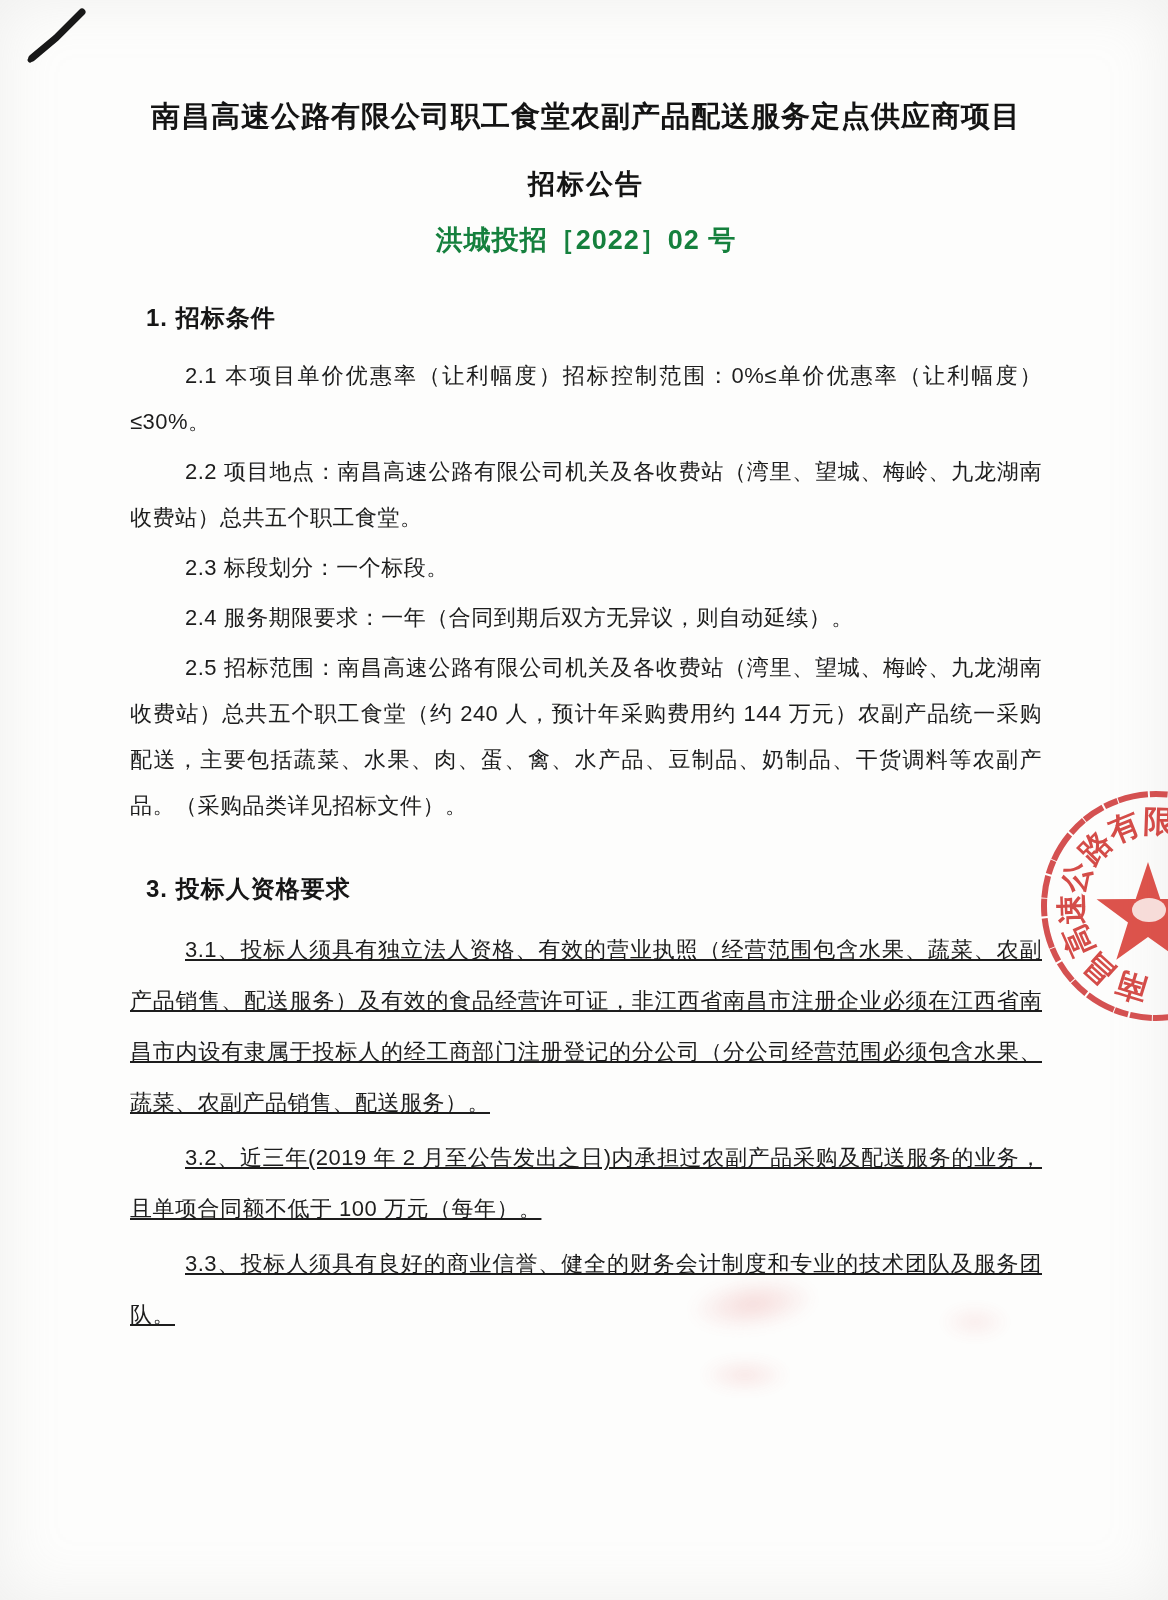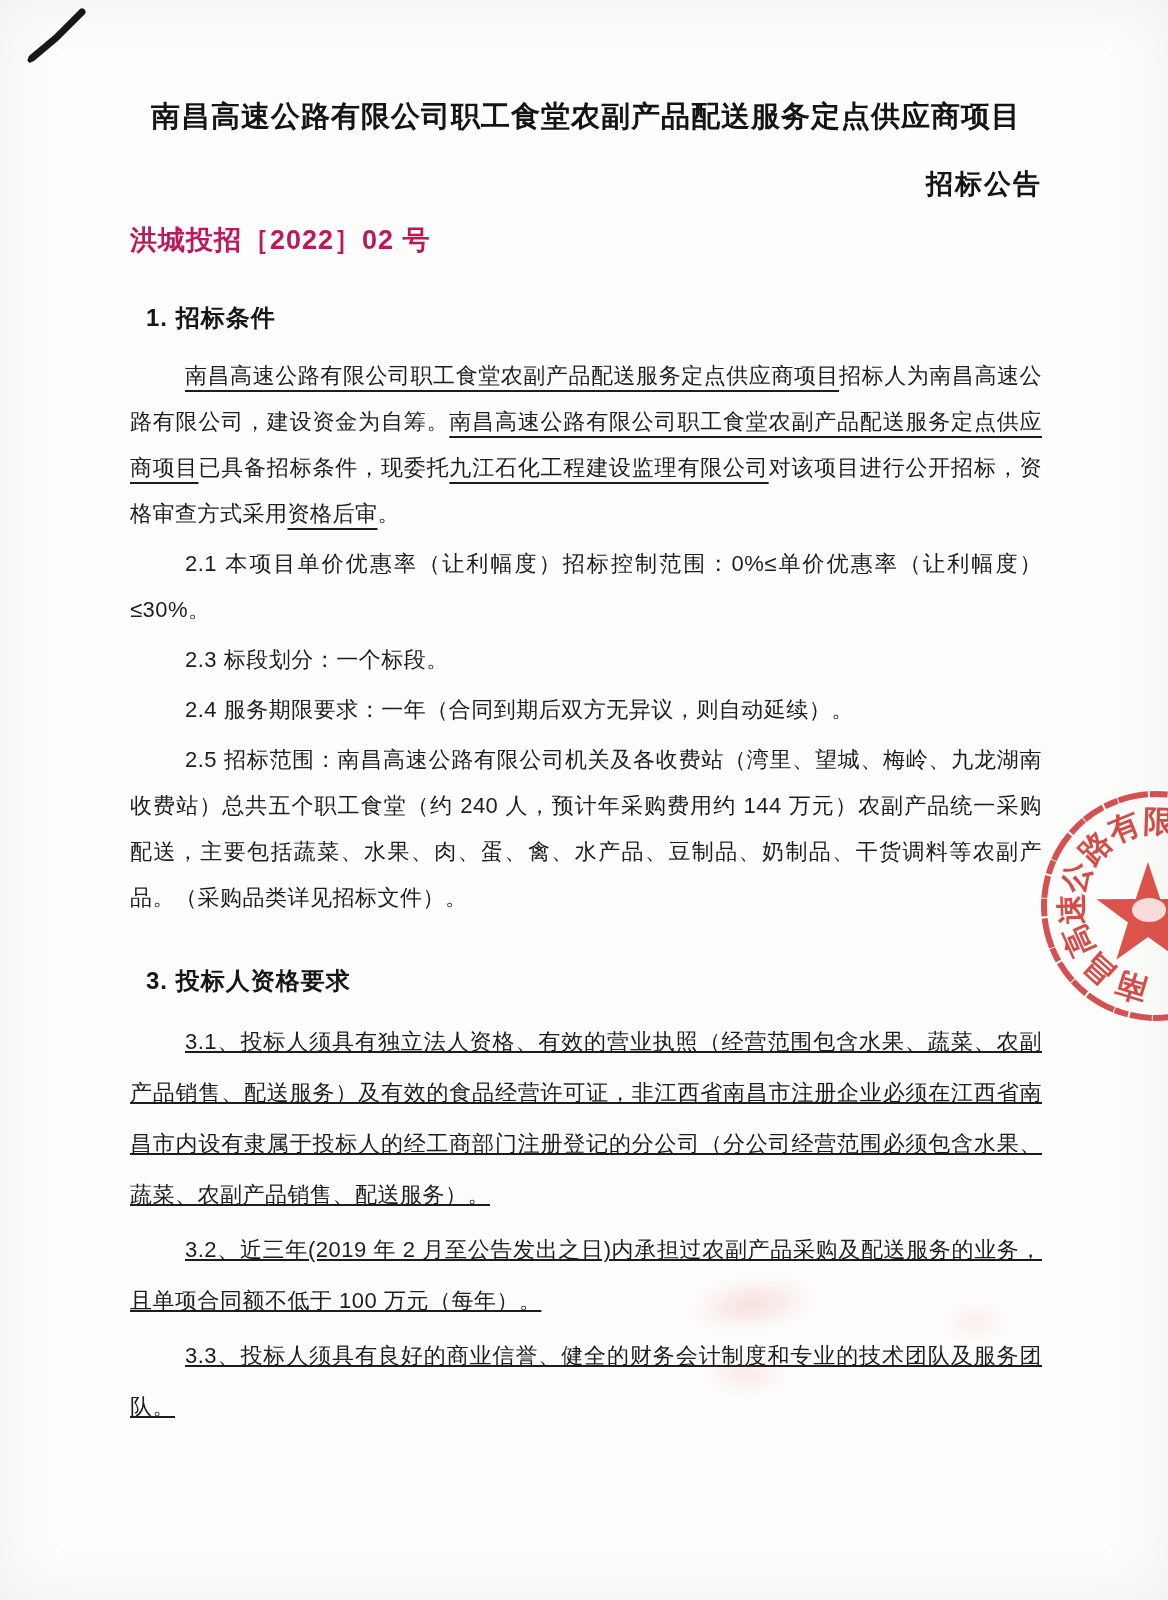--- a/index.html
+++ b/index.html
@@ -15,26 +15,26 @@
   }
   .content{
     position:absolute;left:130px;top:96px;width:912px;
     color:#1c1c1c;
   }
   .title1{
     font-size:29px;line-height:40px;font-weight:700;text-align:center;
     margin:0;color:#141414;letter-spacing:1px;
   }
   .title2{
-    font-size:27px;line-height:36px;font-weight:700;text-align:right;
+    font-size:27px;line-height:36px;font-weight:700;text-align:center;
     margin:30px 0 0 0;color:#141414;letter-spacing:2px;
   }
   .docnum{
-    font-size:27px;line-height:36px;font-weight:700;
-    margin:20px 0 0 0;color:#be185d;letter-spacing:1px;
+    font-size:27px;line-height:36px;font-weight:700;text-align:center;
+    margin:20px 0 0 0;color:#15803d;letter-spacing:1px;
   }
   .heading{
     font-size:24px;line-height:34px;font-weight:700;color:#161616;
     margin:43px 0 18px 16px;letter-spacing:1px;
   }
   .para{
     font-size:22px;line-height:46px;text-align:justify;
     text-indent:55px;margin:4px 0;color:#1d1d1d;letter-spacing:0.5px;
   }
   .sec3 .para{line-height:51px;text-decoration:underline;}
@@ -65,25 +65,25 @@
   </svg>
 
   <div class="content">
 
     <p class="title1">南昌高速公路有限公司职工食堂农副产品配送服务定点供应商项目</p>
     <p class="title2">招标公告</p>
     <p class="docnum">洪城投招［2022］02 号</p>
 
     <div class="sec1">
       <p class="heading">1. 招标条件</p>
-      <p class="para"><span class="u">南昌高速公路有限公司职工食堂农副产品配送服务定点供应商项目</span><span>招标人为南昌高速公路有限公司，建设资金为自筹。</span><span class="u">南昌高速公路有限公司职工食堂农副产品配送服务定点供应商项目</span><span>已具备招标条件，现委托</span><span class="u">九江石化工程建设监理有限公司</span><span>对该项目进行公开招标，资格审查方式采用</span><span class="u">资格后审</span><span>。</span></p>
     </div>
 
     <div class="sec2">
       <p class="para">2.1 本项目单价优惠率（让利幅度）招标控制范围：0%≤单价优惠率（让利幅度）≤30%。</p>
+      <p class="para">2.2 项目地点：南昌高速公路有限公司机关及各收费站（湾里、望城、梅岭、九龙湖南收费站）总共五个职工食堂。</p>
       <p class="para">2.3 标段划分：一个标段。</p>
       <p class="para">2.4 服务期限要求：一年（合同到期后双方无异议，则自动延续）。</p>
       <p class="para">2.5 招标范围：南昌高速公路有限公司机关及各收费站（湾里、望城、梅岭、九龙湖南收费站）总共五个职工食堂（约 240 人，预计年采购费用约 144 万元）农副产品统一采购配送，主要包括蔬菜、水果、肉、蛋、禽、水产品、豆制品、奶制品、干货调料等农副产品。（采购品类详见招标文件）。</p>
     </div>
 
     <div class="sec3">
       <p class="heading">3. 投标人资格要求</p>
       <p class="para">3.1、投标人须具有独立法人资格、有效的营业执照（经营范围包含水果、蔬菜、农副产品销售、配送服务）及有效的食品经营许可证，非江西省南昌市注册企业必须在江西省南昌市内设有隶属于投标人的经工商部门注册登记的分公司（分公司经营范围必须包含水果、蔬菜、农副产品销售、配送服务）。</p>
       <p class="para">3.2、近三年(2019 年 2 月至公告发出之日)内承担过农副产品采购及配送服务的业务，且单项合同额不低于 100 万元（每年）。</p>
       <p class="para">3.3、投标人须具有良好的商业信誉、健全的财务会计制度和专业的技术团队及服务团队。</p>

